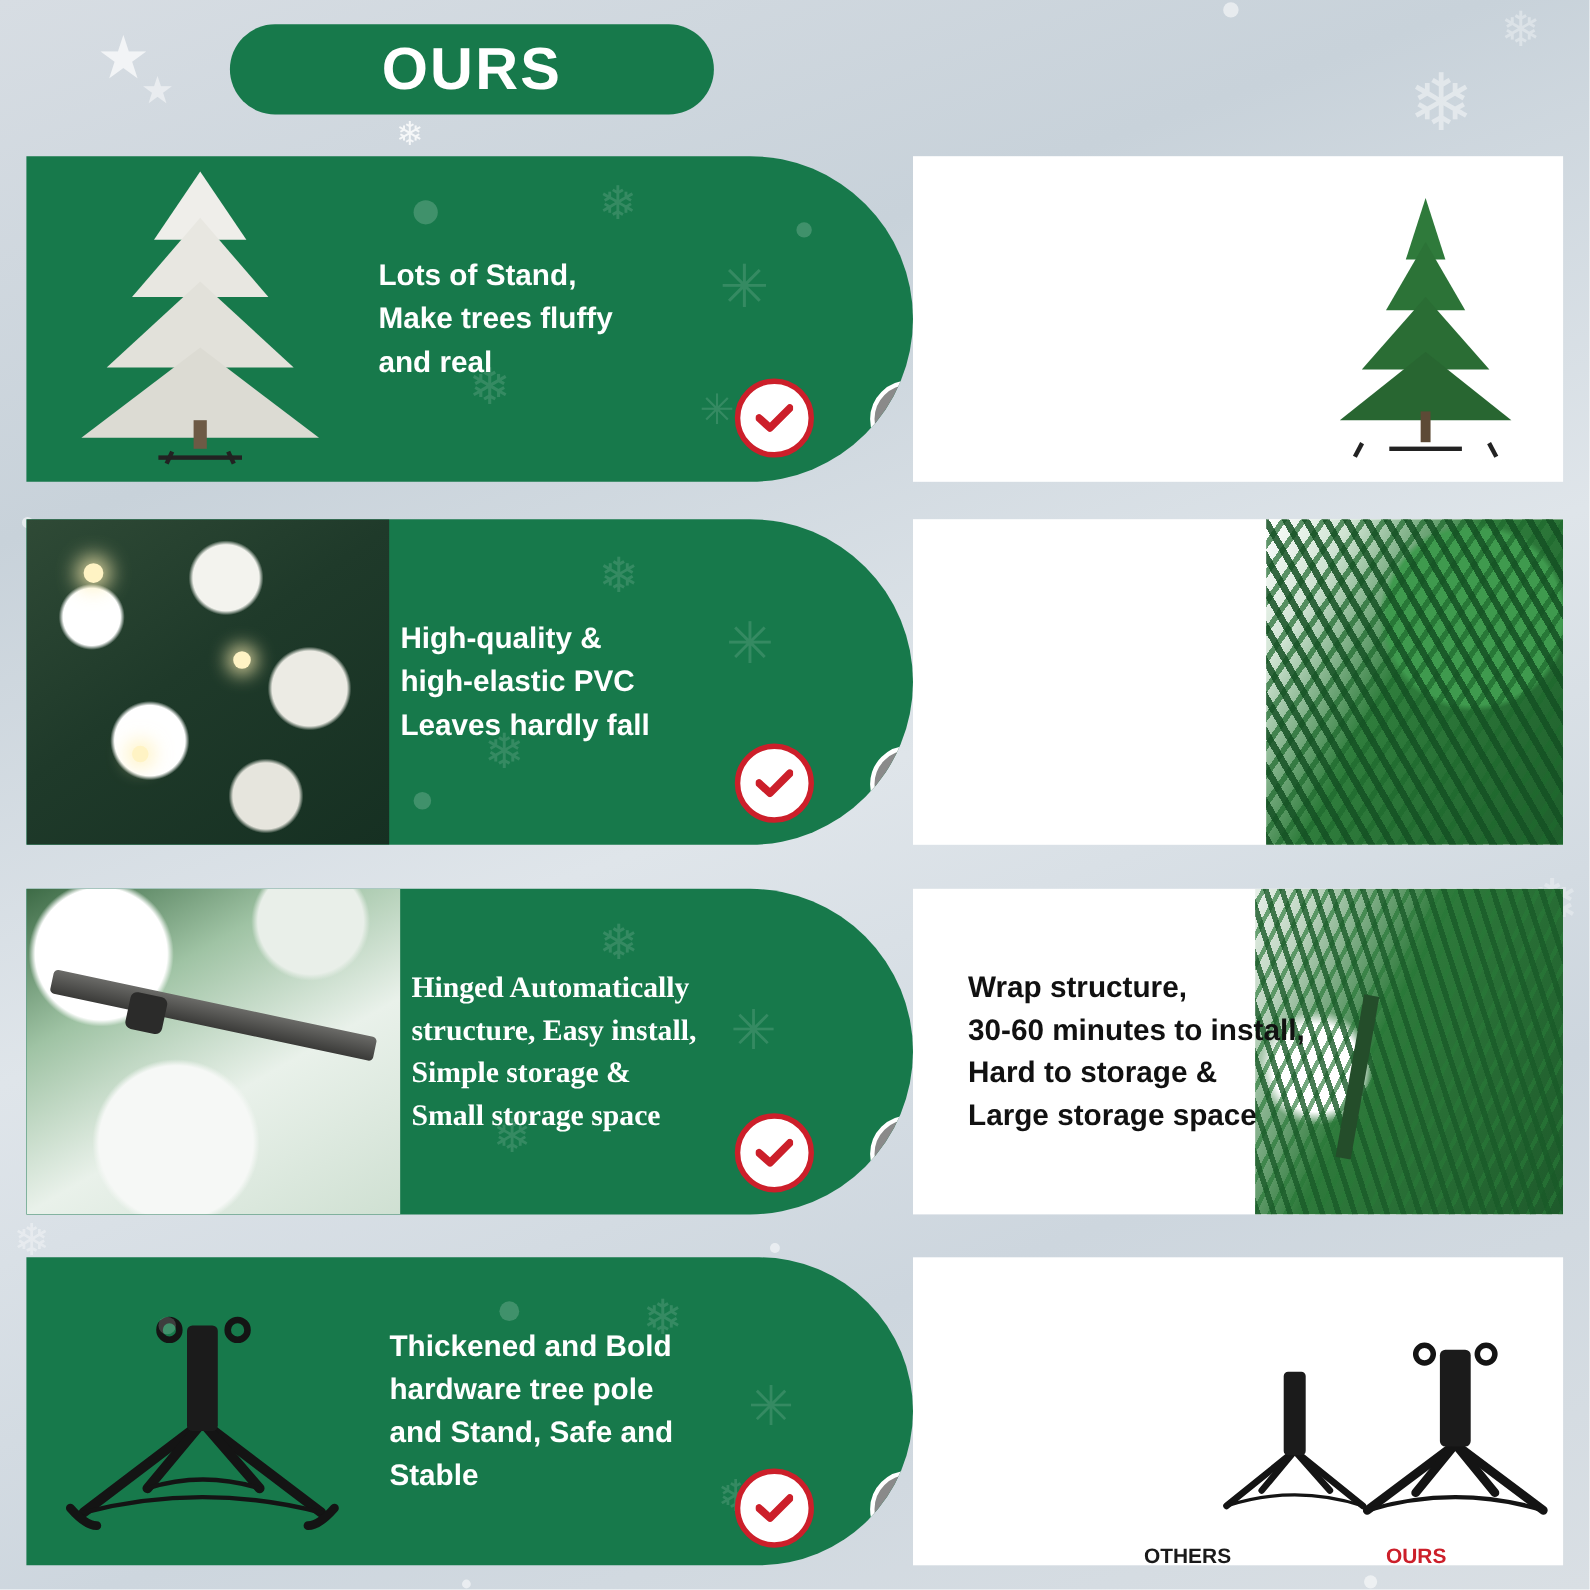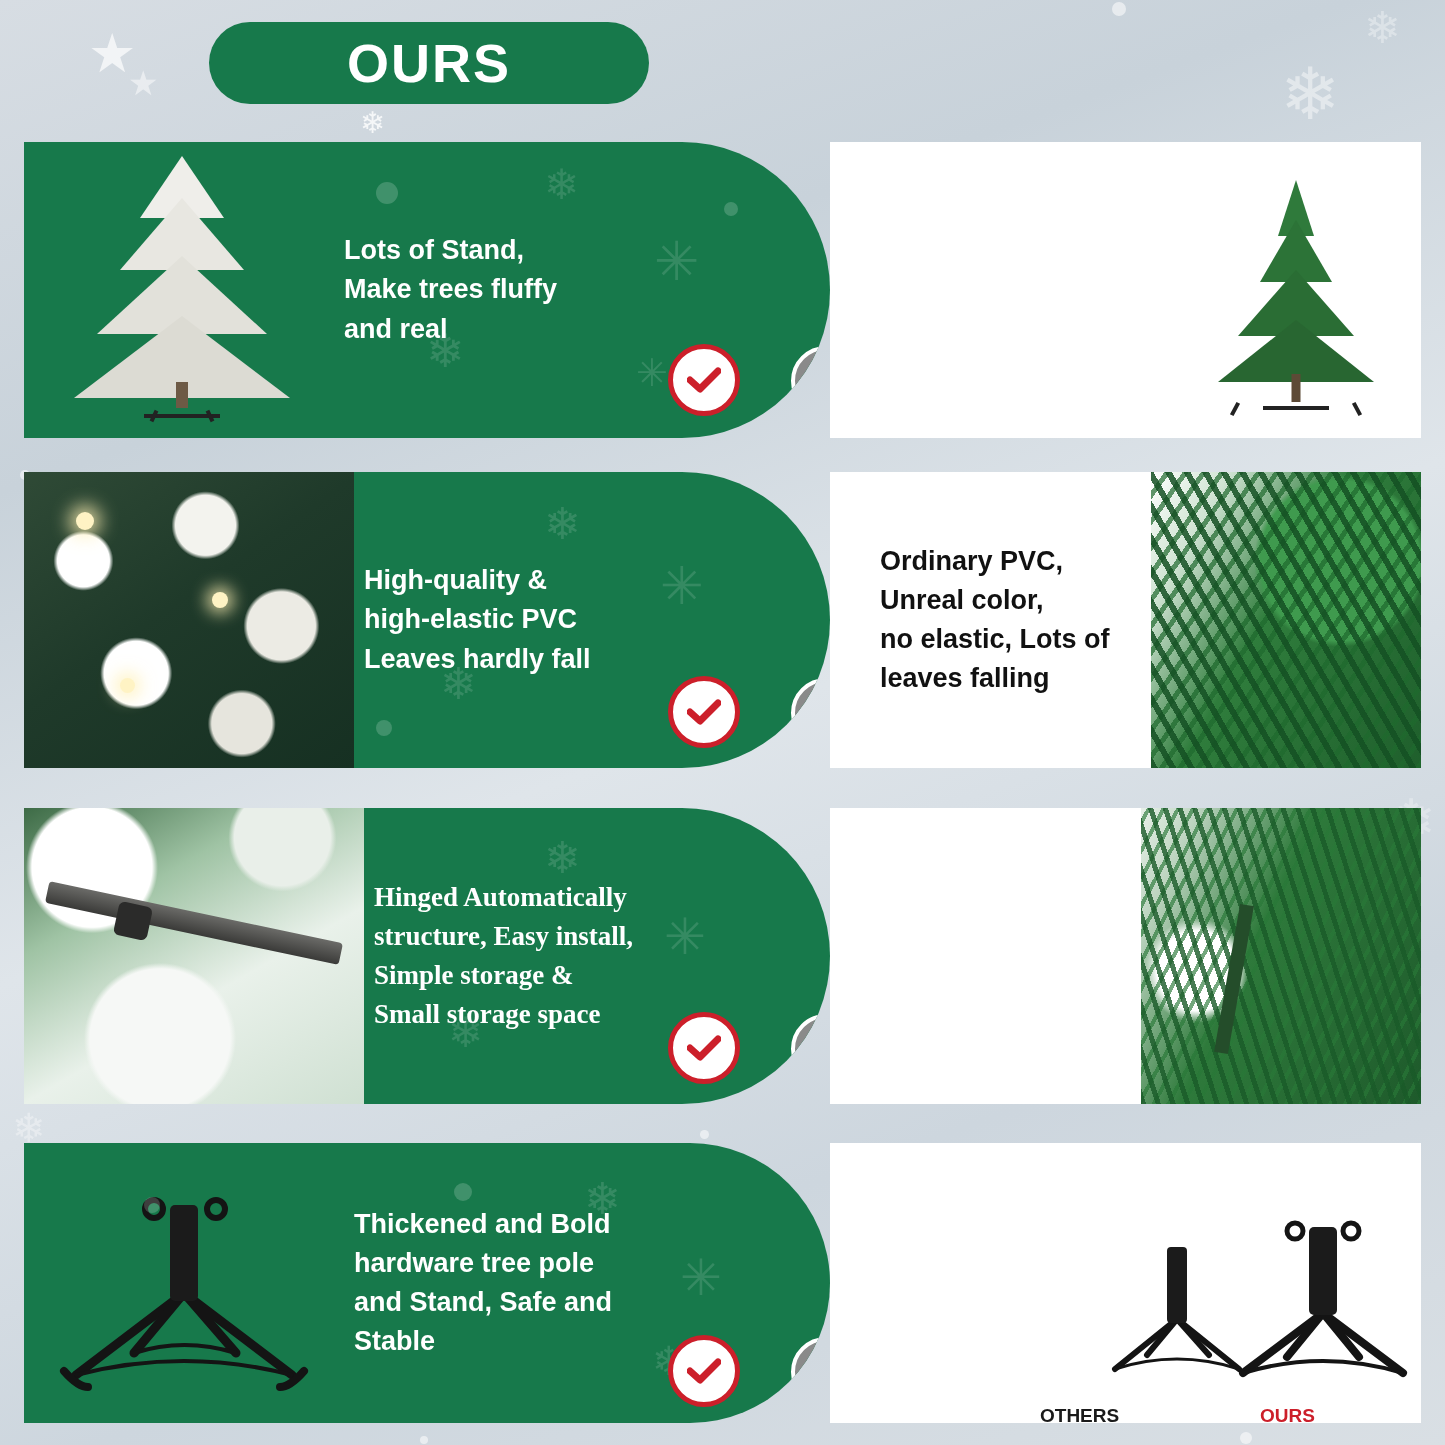--- a/index.html
+++ b/index.html
@@ -335,24 +335,20 @@
 
     <div class="check-badge" style="right:90px;bottom:20px;">
       <svg width="34" height="26" viewBox="0 0 34 26">
         <path d="M3 13 L13 22 L31 4" stroke="#cc1f2a" stroke-width="7" fill="none" stroke-linecap="round" stroke-linejoin="round"></path>
       </svg>
     </div>
     <div class="cross-badge" style="right:-31px;bottom:20px;">✕</div>
   </div>
 
   <div class="others-panel">
-    <div class="panel-text others-text">Ordinary PVC,
-Unreal color,
-no elastic, Lots of
-leaves falling</div>
     <div class="img-block others-img" style="width:270px;">
       <div class="needle-bg" style="background:
              repeating-linear-gradient(60deg, rgba(20,80,35,.85) 0 6px, rgba(255,255,255,0) 6px 16px),
              repeating-linear-gradient(-55deg, rgba(30,105,45,.7) 0 5px, rgba(255,255,255,0) 5px 15px),
              radial-gradient(circle at 70% 30%, #3f9a4e 0 80px, rgba(255,255,255,0) 86px),
              linear-gradient(120deg,#ffffff 0%, #cfe3d2 18%, #2f7d3c 45%, #1f5f2c 100%);"></div>
     </div>
   </div>
 </div>
 
@@ -379,20 +375,24 @@
 
     <div class="check-badge" style="right:90px;bottom:20px;">
       <svg width="34" height="26" viewBox="0 0 34 26">
         <path d="M3 13 L13 22 L31 4" stroke="#cc1f2a" stroke-width="7" fill="none" stroke-linecap="round" stroke-linejoin="round"></path>
       </svg>
     </div>
     <div class="cross-badge" style="right:-31px;bottom:20px;">✕</div>
   </div>
 
   <div class="others-panel">
+    <div class="panel-text others-text" style="max-width:350px;">Wrap structure,
+30-60 minutes to install,
+Hard to storage &amp;
+Large storage space</div>
     <div class="img-block others-img" style="width:280px;">
       <div class="needle-bg" style="background:
              repeating-linear-gradient(72deg, rgba(25,90,40,.8) 0 5px, rgba(255,255,255,0) 5px 14px),
              repeating-linear-gradient(-62deg, rgba(40,120,55,.65) 0 4px, rgba(255,255,255,0) 4px 13px),
              radial-gradient(circle at 20% 55%, #ffffff 0 40px, rgba(255,255,255,0) 52px),
              linear-gradient(115deg,#e8f0e9 0%, #bcd4bf 14%, #2e7a3b 42%, #1e5a2b 100%);"></div>
       <div style="position:absolute;left:86px;top:96px;width:14px;height:150px;background:#244d2a;transform:rotate(10deg);"></div>
     </div>
   </div>
 </div>

